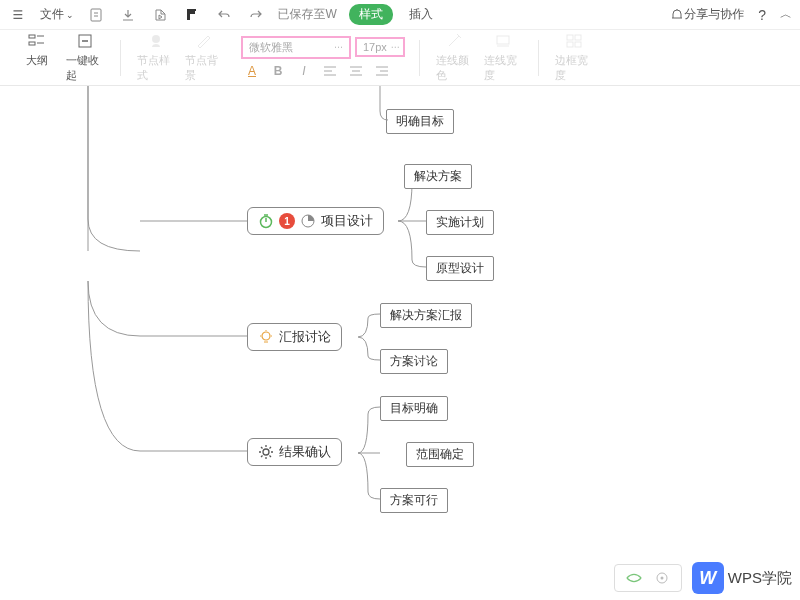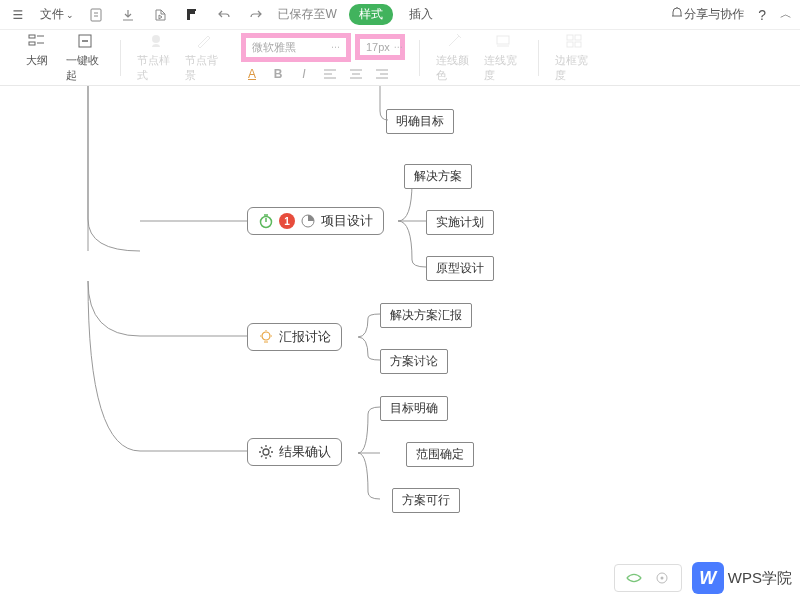--- a/index.html
+++ b/index.html
@@ -17,21 +17,21 @@
     
     .toolbar { height: 56px; display: flex; align-items: center; padding: 0 10px; gap: 4px; border-bottom: 1px solid #e8e8e8; font-size: 11px; color: #888; }
     .tool-group { display: flex; gap: 10px; align-items: flex-start; padding: 0 8px; }
     .tool-item { display: flex; flex-direction: column; align-items: center; gap: 3px; cursor: pointer; width: 38px; }
     .tool-icon { width: 20px; height: 18px; display: flex; align-items: center; justify-content: center; color: #888; }
     .tool-item.disabled { opacity: 0.4; }
     .tool-item.dark .tool-label { color: #555; }
     .divider { width: 1px; height: 36px; background: #e8e8e8; margin: 0 4px; }
     .font-section { display: flex; flex-direction: column; gap: 3px; padding: 0 6px; }
     .font-row { display: flex; gap: 4px; align-items: center; }
-    .select-box { border: 5px solid #f9a8d4; padding: 2px 6px; font-size: 11px; color: #aaa; display: flex; align-items: center; gap: 4px; background: #fff; }
+    .select-box { border: 2px solid #f9a8d4; padding: 2px 6px; font-size: 11px; color: #aaa; display: flex; align-items: center; gap: 4px; background: #fff; }
     .select-box.font-name { width: 110px; }
     .select-box.font-size { width: 50px; }
     .fmt-btn { width: 18px; height: 18px; display: flex; align-items: center; justify-content: center; font-size: 12px; color: #aaa; }
     .font-A { color: #d94; text-decoration: underline; text-decoration-color: #d94; }
     
     
     .canvas { position: relative; width: 800px; height: 514px; background: #fff; }
     .node { position: absolute; border: 1px solid #888; border-radius: 6px; background: #fff; padding: 4px 10px; font-size: 13px; color: #333; display: flex; align-items: center; gap: 5px; }
     .node.root { font-size: 24px; padding: 16px 20px; border-width: 1.5px; border-color: #666; border-radius: 8px; }
     .node.leaf { font-size: 12px; padding: 3px 9px; border-radius: 2px; }
@@ -88,21 +88,21 @@
   </div>
   <div class="icon-btn">
     <svg width="14" height="14" viewBox="0 0 14 14">
         <path d="M9 3l3 3-3 3M12 6H5a3 3 0 00-3 3" fill="none" stroke="#888" stroke-width="1.2"></path>
       </svg>
   </div>
   <span class="saved-text">已保存至W</span>
   <span class="pill">样式</span>
   <span style="color:#555;margin-left:4px;">插入</span>
   <div class="right-section">
-    <div style="display:flex;">
+    <div style="display:flex;align-items:center;">
       <svg width="14" height="14" viewBox="0 0 14 14">
           <path d="M3 10V6a4 4 0 018 0v4M7 2v-1M2 10h10" fill="none" stroke="#666"></path>
         </svg>
       <span>分享与协作</span>
     </div>
     <span style="font-size:14px;">?</span>
     <span style="font-size:12px;">︿</span>
   </div>
 </div>
 
@@ -311,21 +311,21 @@
     <path d="M0 49 Q10 49 10 10 Q10 3 22 3"></path>
     <path d="M0 49 L22 49"></path>
     <path d="M0 49 Q10 49 10 88 Q10 95 22 95"></path>
   </svg>
   <div class="node leaf" style="left:380px;top:310px;">
       <span>目标明确</span>
     </div>
   <div class="node leaf" style="left:380px;top:356px;margin-left:26px;">
       <span>范围确定</span>
     </div>
-  <div class="node leaf" style="left:392px;top:402px;">
+  <div class="node leaf" style="left:380px;top:402px;">
       <span>方案可行</span>
     </div>
 
   <div class="bottom-controls">
     <div class="ctrl-group">
       <div class="ctrl-btn green">
           <svg width="20" height="12" viewBox="0 0 20 12">
             <path d="M2 6 Q10 -2 18 6 M2 6 Q10 14 18 6" fill="none" stroke="#7bc67b" stroke-width="1.2"></path>
           </svg>
         </div>

